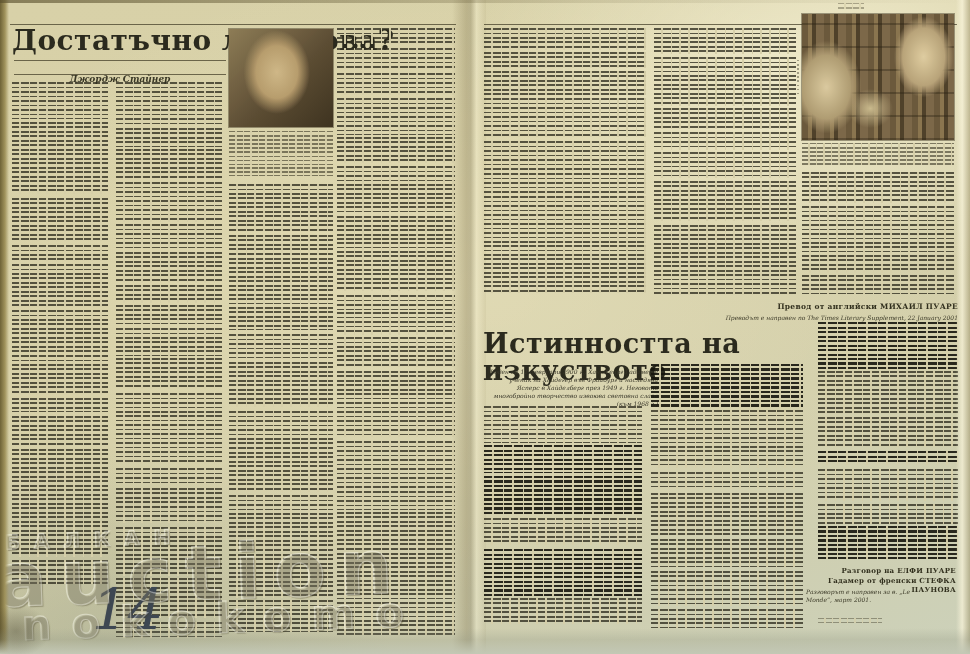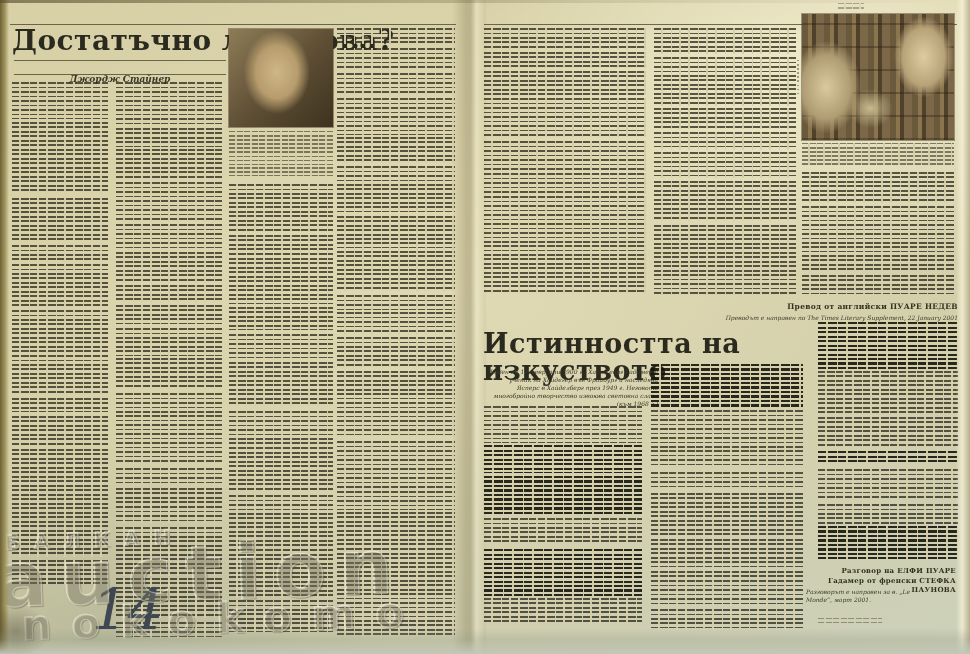--- a/index.html
+++ b/index.html
@@ -176,21 +176,21 @@
   <div class="abs" style="left:802px;top:143px;width:152px;">
       <div class="ptc" style="height: 22px; margin-bottom: 2px;"></div>
     </div>
   <div class="abs" style="left:802px;top:172px;width:152px;">
       <div class="pt" style="height: 31px; margin-bottom: 3px;"></div>
       <div class="pt" style="height: 38px; margin-bottom: 2px;"></div>
       <div class="pt" style="height: 27px; margin-bottom: 2px;"></div>
       <div class="pt" style="height: 19px; margin-bottom: 3px;"></div>
     </div>
 
-  <div class="abs credit" style="left:700px;top:302px;width:258px;">Превод от английски ПУАРЕ НЕДЕВ</div>
+  <div class="abs credit" style="left:700px;top:302px;width:258px;">Превод от английски МИХАИЛ ПУАРЕ</div>
   <div class="abs srcnote" style="left:640px;top:314px;width:318px;">Преводът е направен по The Times Literary Supplement, 22 January 2001</div>
 
   <div class="abs headline" style="left:483px;top:330px;width:400px;font-size:27px;">Истинността на изкуството</div>
   <div class="abs intro" style="left:490px;top:368px;width:168px;">Роден на 11 февруари 1900 г., Ханс-Георг Гадамер е ученик на Хайдегер във Фрайбург и наследява Ясперс в Хайделберг през 1949 г. Неговото многобройно творчество извоюва световна слава (към 1968 г.)</div>
 
   <div class="abs" style="left:484px;top:406px;width:158px;">
       <div class="pt" style="height: 37px; margin-bottom: 2px;"></div>
       <div class="ptb" style="height: 28px; margin-bottom: 3px;"></div>
       <div class="ptb" style="height: 38px; margin-bottom: 4px;"></div>
       <div class="pt" style="height: 27px; margin-bottom: 4px;"></div>

